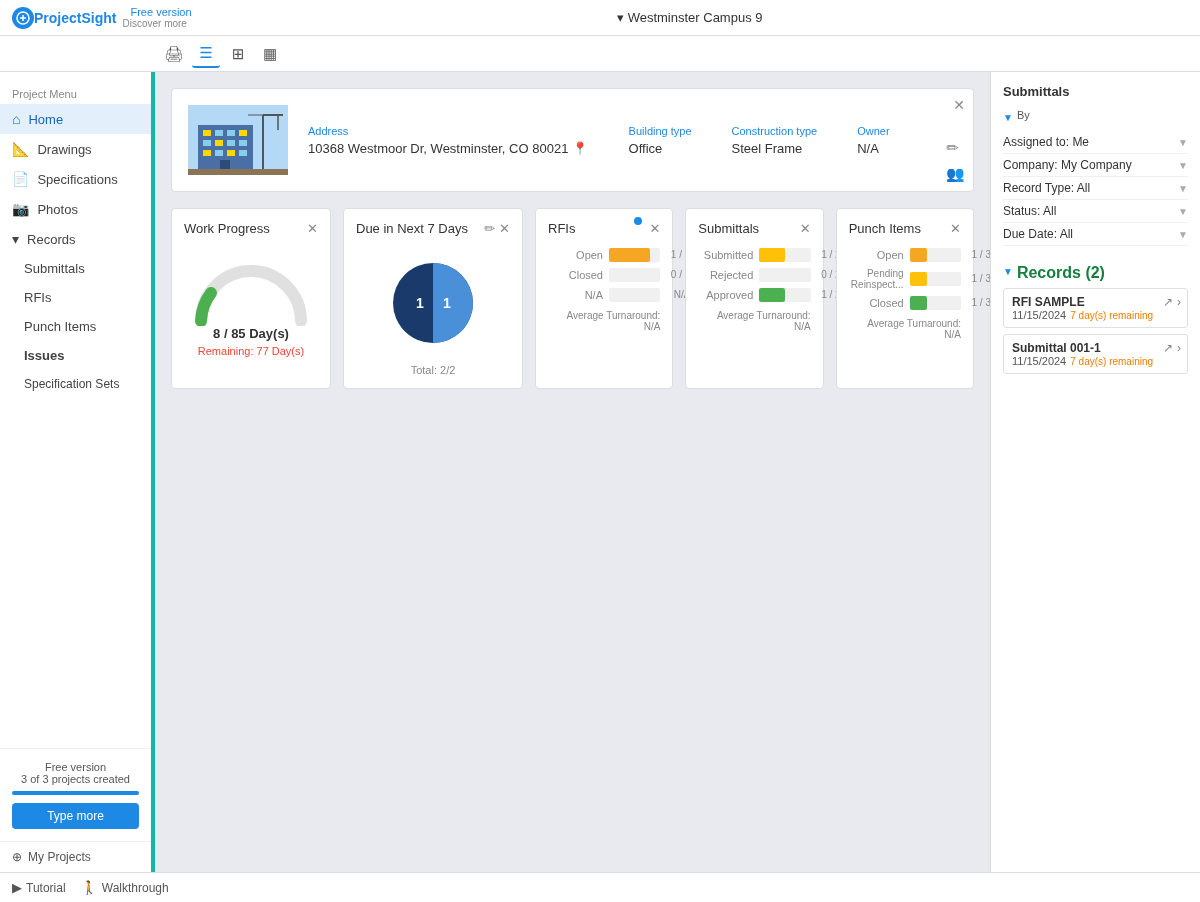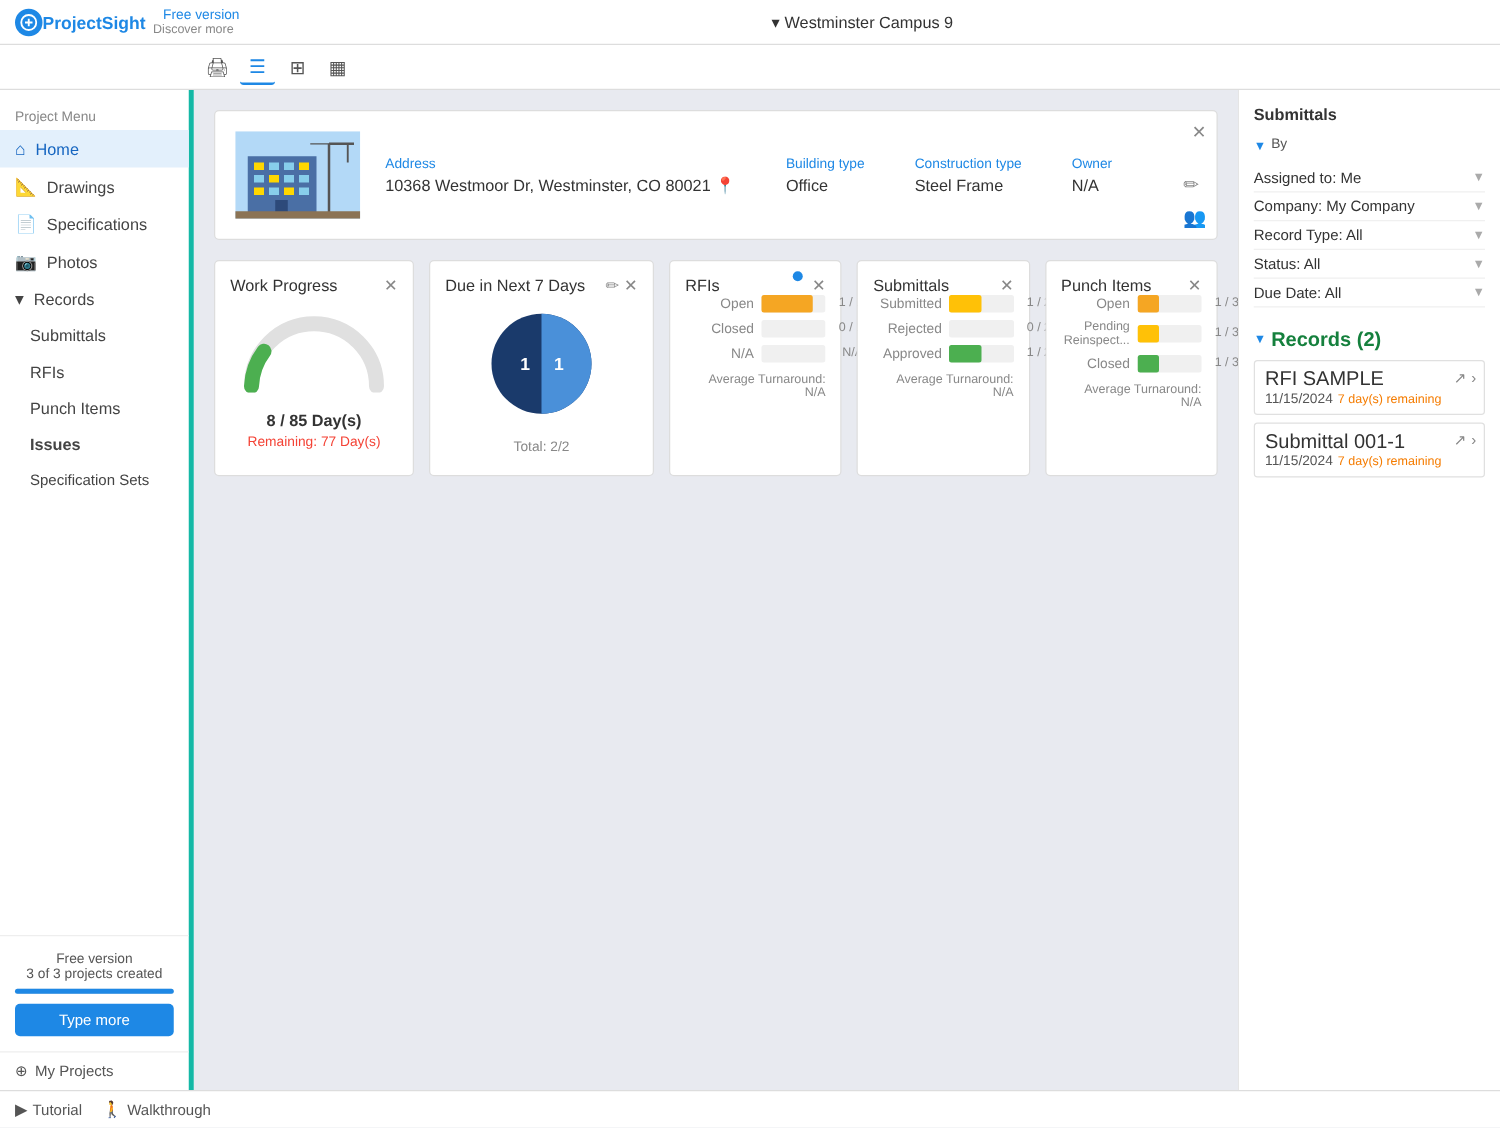--- a/index.html
+++ b/index.html
@@ -210,39 +210,40 @@
       border: 1px solid #ddd;
       border-radius: 4px;
       padding: 12px;
       position: relative;
       flex: 1;
     }
     .widget-header {
       display: flex;
       justify-content: space-between;
       align-items: flex-start;
+      margin-bottom: 12px;
     }
     .widget-title { font-size: 13px; font-weight: 500; color: #333; }
     .widget-actions { display: flex; gap: 4px; }
     .widget-icon-btn { color: #888; cursor: pointer; font-size: 13px; }
 
     
     .work-progress-widget { min-width: 160px; max-width: 200px; }
     .gauge-container {
       display: flex;
       flex-direction: column;
       align-items: center;
       padding: 8px 0;
     }
     .gauge-svg { width: 120px; height: 70px; }
     .gauge-text {
       font-size: 13px;
       font-weight: 600;
       color: #333;
-      margin-top: 15px;
+      margin-top: 0;
     }
     .gauge-remaining { font-size: 11px; color: #f44336; margin-top: 4px; }
 
     
     .due-widget { min-width: 180px; max-width: 200px; }
     .pie-container {
       display: flex;
       flex-direction: column;
       align-items: center;
     }
@@ -322,21 +323,21 @@
       margin: 10px 0 6px;
       cursor: pointer;
     }
     .record-item {
       border: 1px solid #e0e0e0;
       border-radius: 3px;
       padding: 6px 8px;
       margin-bottom: 6px;
       position: relative;
     }
-    .record-name { font-size: 16px; font-weight: 400; color: #333; }
+    .record-name { font-size: 12px; font-weight: 700; color: #333; }
     .record-date { font-size: 11px; color: #555; }
     .record-remaining { font-size: 10px; color: #f57c00; }
     .record-actions {
       position: absolute;
       right: 6px;
       top: 6px;
       display: flex;
       gap: 4px;
     }
     .record-action-icon { color: #888; font-size: 12px; cursor: pointer; }

